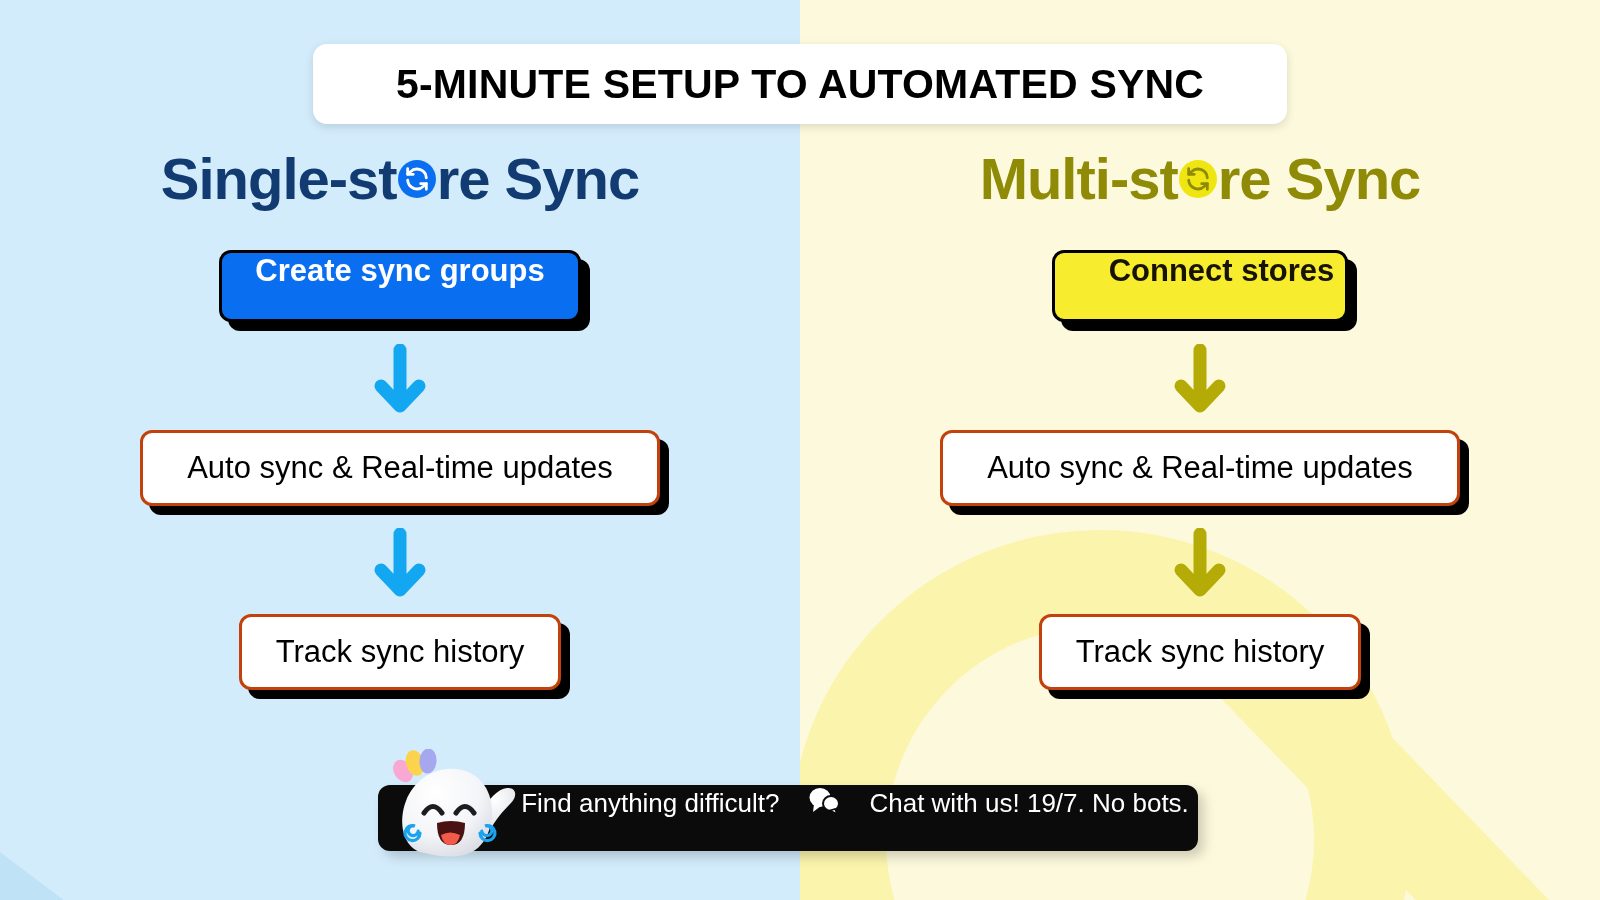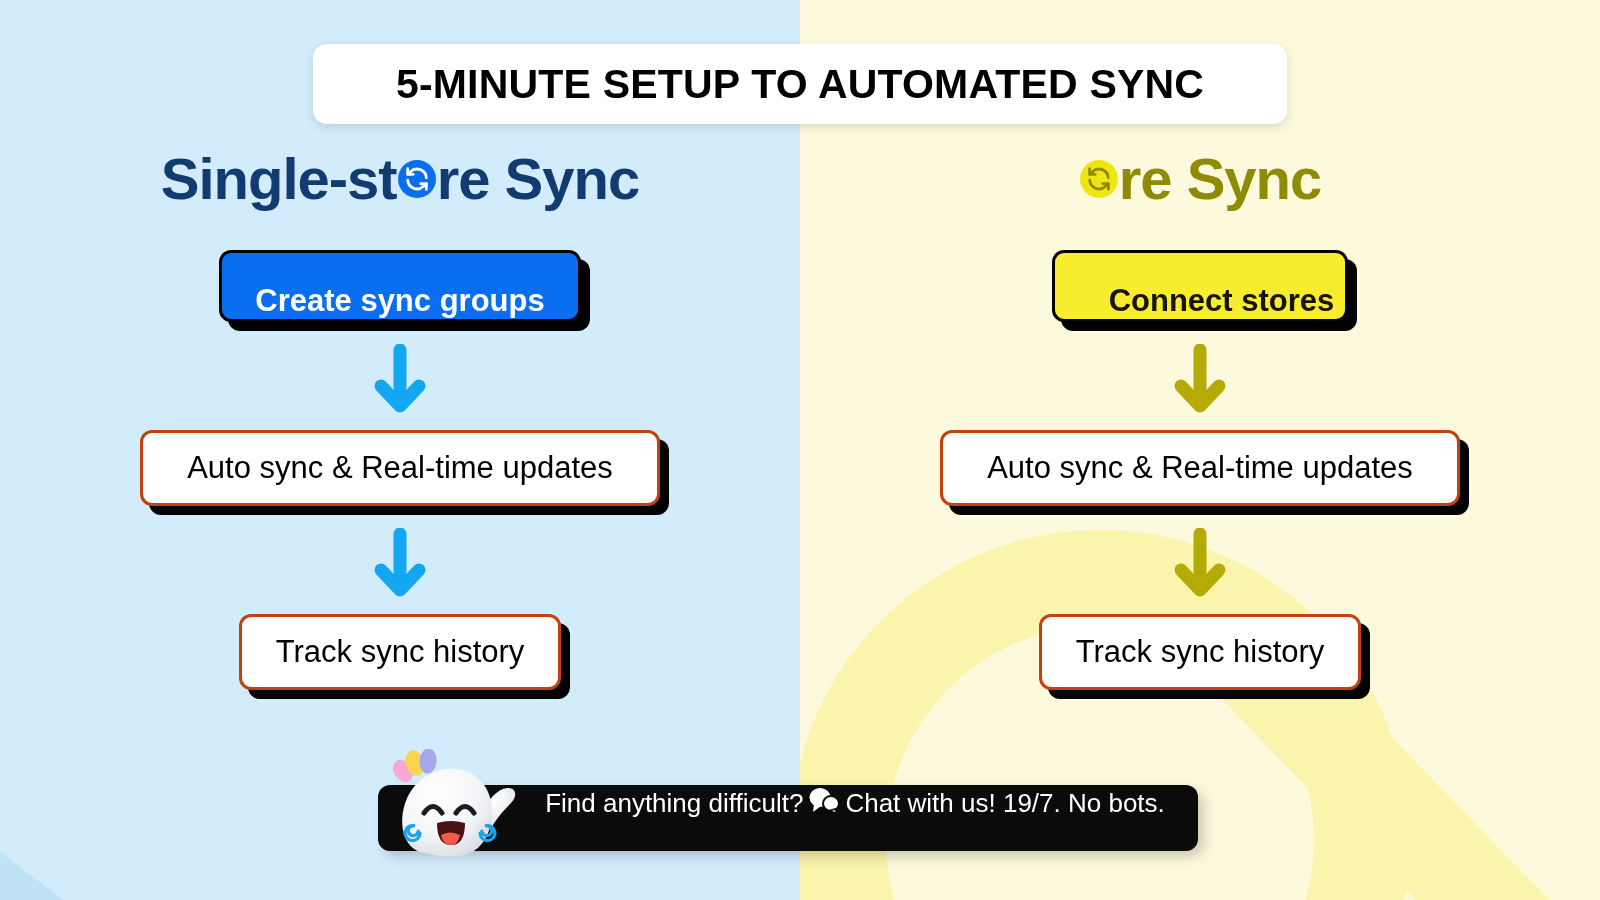--- a/index.html
+++ b/index.html
@@ -142,21 +142,21 @@
   .sync-glyph svg { position: absolute; left: 5px; top: 5px; }
 
   
   .cta {
     position: relative;
     margin-top: 42px;
     border: 3px solid #000000;
     border-radius: 12px;
     box-shadow: 9px 9px 0 #000000;
     display: flex;
-    align-items: flex-end;
+    align-items: flex-start;
     justify-content: center;
     height: 72px;
     box-sizing: border-box;
   }
   .cta-blue {
     background: #0a6ef0;
     width: 362px;
   }
   .cta-blue .cta-label { color: #ffffff; }
   .cta-yellow {
@@ -220,21 +220,21 @@
     display: flex;
     align-items: center;
   }
   .chat-text {
     position: absolute;
     left: 152px;
     right: 18px;
     display: flex;
     align-items: center;
     justify-content: center;
-    gap: 4px;
+    gap: 28px;
     color: #ffffff;
     font-size: 26px;
     white-space: nowrap;
   }
   .bubbles-icon { flex: none; display: inline-block; }
 
   
   .mascot {
     position: absolute;
     left: 2px;
@@ -298,20 +298,21 @@
       </svg>
     </span>
 
     <div class="step-box step-narrow">
       <span class="step-label">Track sync history</span>
     </div>
   </div>
 
   <div class="column col-right">
     <h2 class="col-heading">
+      <span>Multi-st</span>
       <span class="sync-glyph yellow">
         <svg width="28" height="28" viewBox="0 0 24 24" fill="none" stroke="#8f8b06" stroke-width="2.4" stroke-linecap="round" stroke-linejoin="round">
           <path d="M20 11a8 8 0 0 0-13.7-5.1L4 8"></path>
           <polyline points="4,3.2 4,8 8.8,8"></polyline>
           <path d="M4 13a8 8 0 0 0 13.7 5.1L20 16"></path>
           <polyline points="20,20.8 20,16 15.2,16"></polyline>
         </svg>
       </span>
       <span>re Sync</span>
     </h2>

